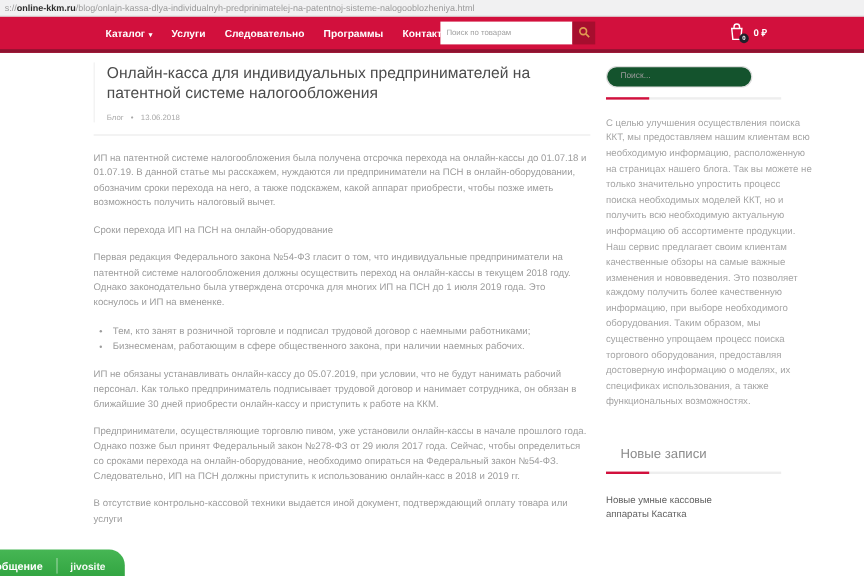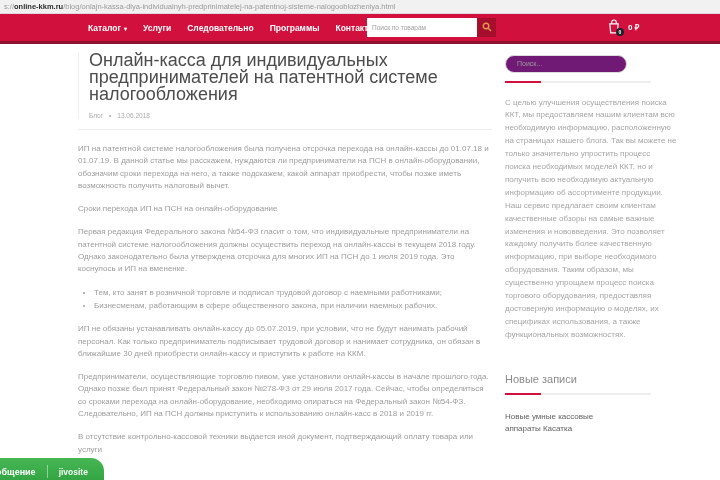--- a/index.html
+++ b/index.html
@@ -45,47 +45,47 @@
   .badge {
     position:absolute; right:-3px; bottom:-2px; width:8px; height:8px; border-radius:50%;
     background:#20202a; color:#fff; font-size:5px; line-height:8px; text-align:center; font-weight:bold;
   }
   .cart-total { font-size:8px; font-weight:bold; margin-left:7px; }
 
   
   article { position:absolute; left:78px; top:48px; width:414px; }
   .article-head { border-left:1px solid #f0f0f0; padding-left:10px; }
   h1 {
-    margin:4px 0 0 0; font-size:18px; line-height:17px; font-weight:normal;
+    margin:4px 0 0 0; font-size:13px; line-height:17px; font-weight:normal;
     color:#4c4c4c; max-width:400px;
   }
   .meta { margin:9px 0 0 0; font-size:6.5px; color:#a9a9a9; display:flex; align-items:center; gap:6px; }
   .meta a { color:#a9a9a9; text-decoration:none; }
   .article-rule { border:none; border-top:1px solid #ececec; margin:10px 0 13px 0; }
 
   article p, article li {
     font-size:8px; line-height:12.3px; color:#9c9c9c; margin:0 0 11px 0;
   }
   article ul { margin:0 0 11px 0; padding-left:16px; }
   article li { margin:0 0 1px 0; }
 
   
   aside { position:absolute; left:505px; top:48px; width:195px; }
   .side-search { margin-top:4px; }
   .side-search input {
     width:122px; height:18px; border:1px solid #dddddd; border-radius:10px; outline:none;
-    padding:0 11px; font-size:7px; color:#999; font-family:"Liberation Sans",sans-serif; background:#701a75;
+    padding:0 11px; font-size:7px; color:#999; font-family:"Liberation Sans",sans-serif; background:#14532d;
   }
   .side-search input::placeholder { color:#9a9a9a; }
   .side-title { font-size:11px; color:#8b8b8b; font-weight:normal; margin:0; }
   .about-title { margin-top:39px; }
   .rule { height:2px; background:#eeeeee; margin-top:8px; width:146px; position:relative; }
   .rule span { position:absolute; left:0; top:0; height:2px; width:36px; background:#d2103d; }
   .about-text { margin:14px 0 0 0; font-size:8px; line-height:12.9px; color:#a5a5a5; width:172px; }
-  .recent-title { margin-top:31px; }
+  .recent-title { margin-top:31px;margin-left:12px; }
   .recent-link {
     display:block; margin-top:16px; font-size:8px; line-height:12px;
     color:#616161; text-decoration:none; width:125px;
   }
 
   
   .chat {
     position:absolute; left:-32px; bottom:-5px; height:27px;
     background:linear-gradient(#46b654,#2fa23e);
     border-radius:13px 13px 0 0; padding:0 16px;

